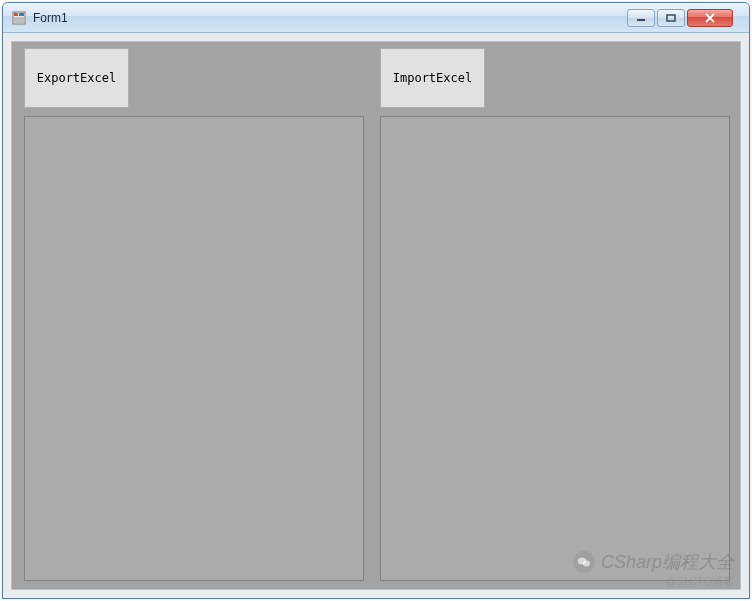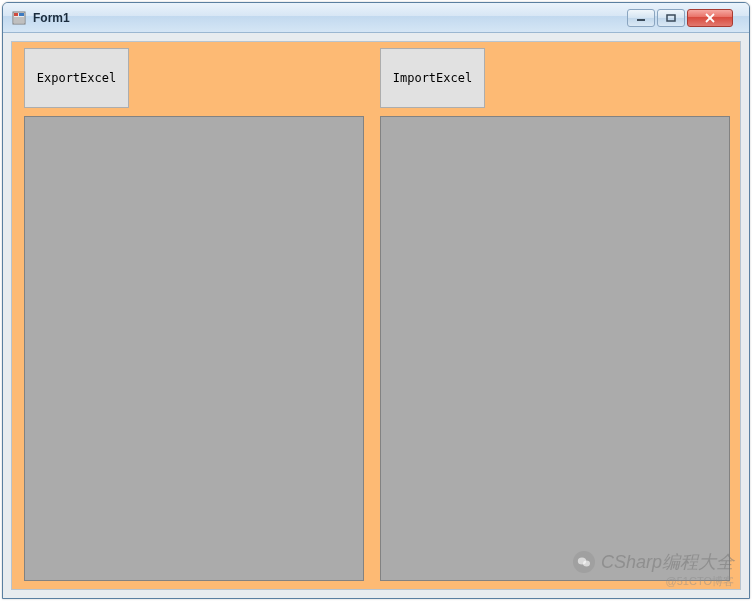--- a/index.html
+++ b/index.html
@@ -21,21 +21,20 @@
       box-shadow: 0 0 2px rgba(0,0,0,0.25);
     }
     .titlebar {
       height: 30px;
       background: linear-gradient(to bottom, #eaf3fb 0%, #d7e6f5 45%, #c2d9ef 46%, #d5e6f5 100%);
       border-bottom: 1px solid #9bb7d1;
       display: flex;
       align-items: center;
       padding: 0 16px 0 8px;
       position: relative;
-      font-weight: bold;
     }
     .app-icon {
       width: 16px; height: 16px;
       margin-right: 6px;
       display: flex;
       align-items: center;
       justify-content: center;
     }
     .title-text {
       font-size: 12px;
@@ -59,21 +58,21 @@
     }
     .win-btn.close {
       width: 46px;
       background: linear-gradient(to bottom, #f6a7a0 0%, #e87066 45%, #d84a3e 46%, #e2796f 100%);
       border-color: #a83b32;
     }
     .win-btn svg { display:block; }
     .client {
       position: absolute;
       left: 8px; right: 8px; top: 38px; bottom: 8px;
-      background: #fdba74;
+      background: #a3a3a3;
       border: 1px solid #b8c4cf;
     }
     .form-btn {
       position: absolute;
       width: 105px; height: 60px;
       background: #e1e1e1;
       border: 1px solid #adadad;
       font-family: "SimSun", monospace;
       font-size: 12px;
       color: #000;

